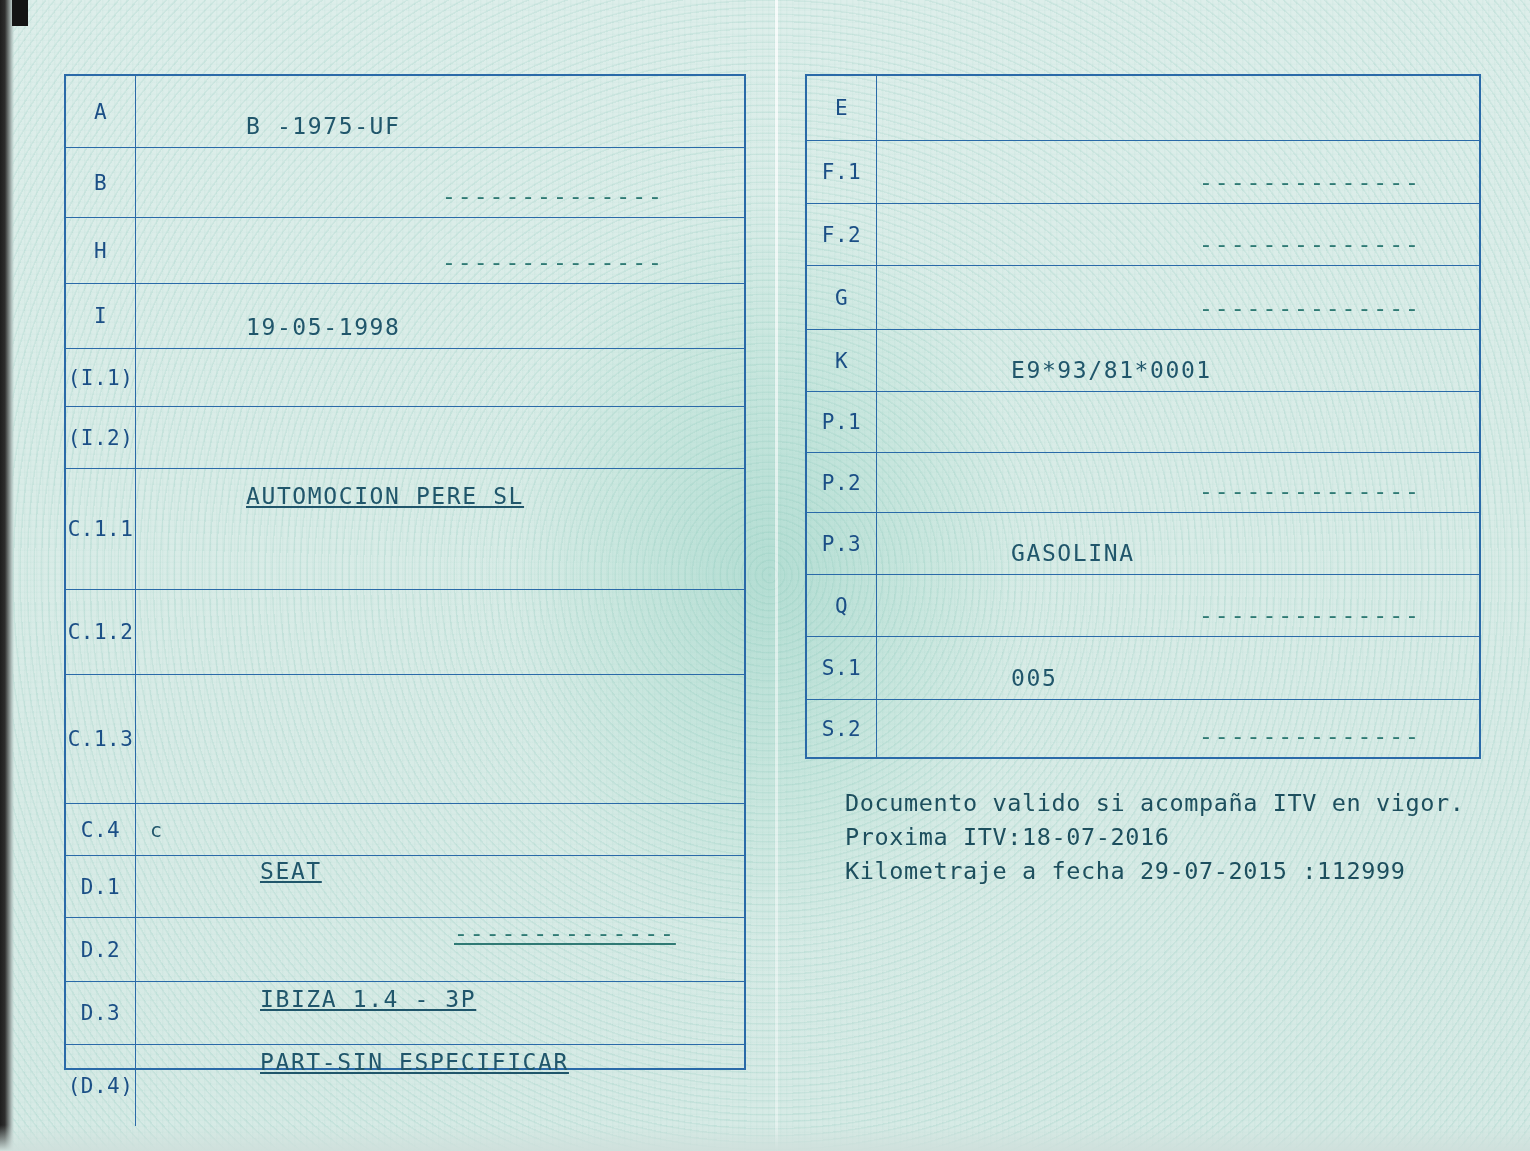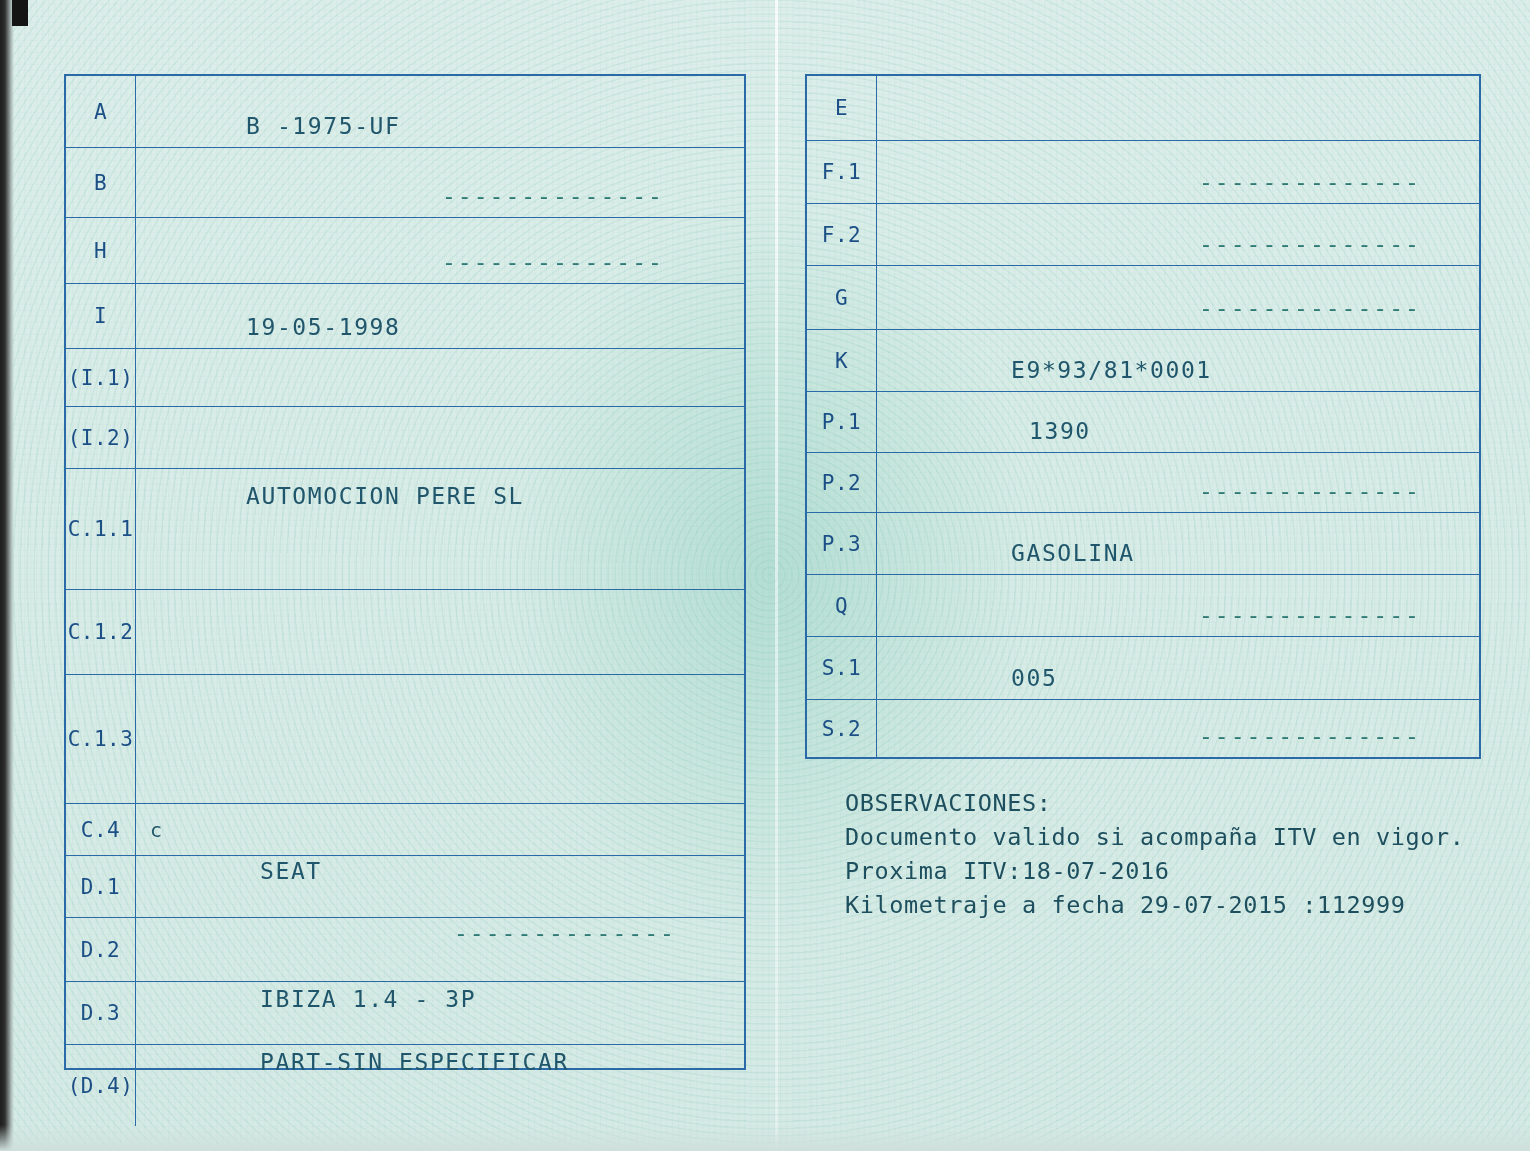--- a/index.html
+++ b/index.html
@@ -99,21 +99,21 @@
   .val.dashes {
     justify-content: flex-start;
     padding-left: 306px;
     letter-spacing: 2px;
     color: #2f7a74;
   }
   #right-table .val { padding-left: 134px; }
   #right-table .val.dashes { padding-left: 322px; }
 
   
-  .va-top    { align-items: flex-start; padding-top: 6px; }
+  .va-top    { align-items: flex-start; padding-top: 6px; text-decoration: underline; }
   .va-bottom { align-items: flex-end; padding-bottom: 8px; margin-top: 36px; }
 
   
   #observations {
     position: absolute;
     left: 845px;
     top: 786px;
     width: 640px;
     color: #1d4f5e;
     font-size: 23.5px;
@@ -227,21 +227,20 @@
       <div class="val dashes va-bottom">--------------</div>
     </div>
 
     <div class="row" style="height:62px">
       <div class="code">K</div>
       <div class="val va-bottom">E9*93/81*0001</div>
     </div>
 
     <div class="row" style="height:61px">
       <div class="code">P.1</div>
-      <div class="val va-bottom" style="padding-left:152px">1390</div>
     </div>
 
     <div class="row" style="height:60px">
       <div class="code">P.2</div>
       <div class="val dashes va-bottom">--------------</div>
     </div>
 
     <div class="row" style="height:62px">
       <div class="code">P.3</div>
       <div class="val va-bottom">GASOLINA</div>
@@ -257,18 +256,17 @@
       <div class="val va-bottom">005</div>
     </div>
 
     <div class="row" style="height:57px">
       <div class="code">S.2</div>
       <div class="val dashes va-bottom">--------------</div>
     </div>
   </div>
 
   <div id="observations">
-    <div class="obs-title nowrap">OBSERVACIONES:</div>
     <div class="nowrap">Documento valido si acompaña ITV en vigor.</div>
     <div class="nowrap">Proxima ITV:18-07-2016</div>
     <div class="nowrap">Kilometraje a fecha 29-07-2015 :112999</div>
   </div>
 </div>
 
 </body></html>

